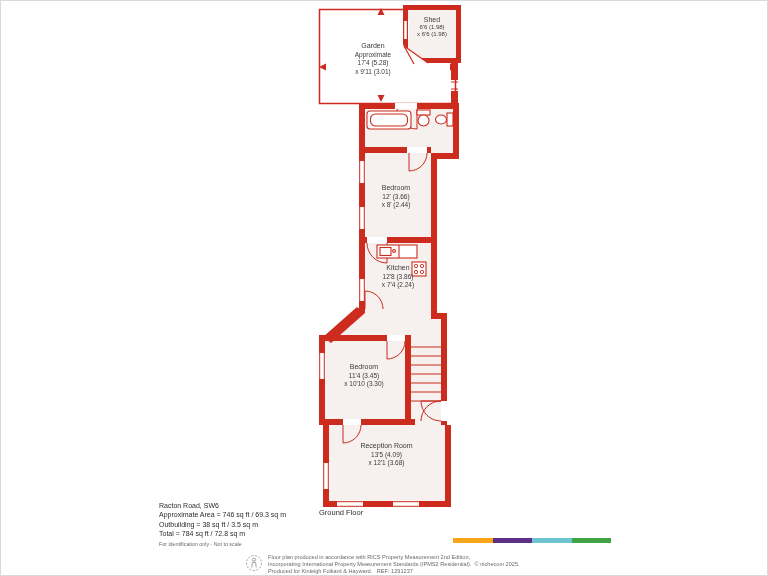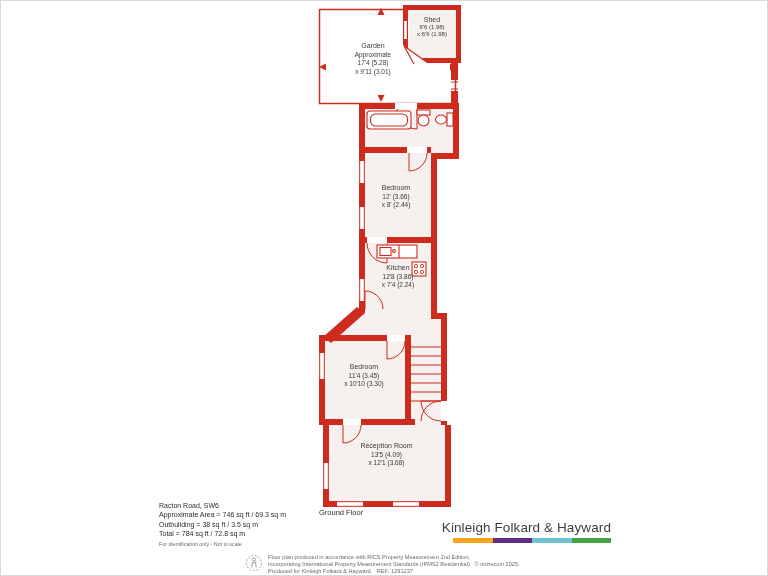--- a/index.html
+++ b/index.html
@@ -242,21 +242,20 @@
   <div class="plan-title">Ground Floor</div>
 
   <div class="summary">
     <div>Racton Road, SW6</div>
     <div>Approximate Area = 746 sq ft / 69.3 sq m</div>
     <div>Outbuilding = 38 sq ft / 3.5 sq m</div>
     <div>Total = 784 sq ft / 72.8 sq m</div>
     <div class="note">For identification only - Not to scale</div>
   </div>
 
-  <div class="brand">Kinleigh Folkard &amp; Hayward</div>
   <div class="stripe">
     <div class="seg" style="background: rgb(249, 165, 26);"></div>
     <div class="seg" style="background: rgb(92, 46, 134);"></div>
     <div class="seg" style="background: rgb(107, 196, 208);"></div>
     <div class="seg" style="background: rgb(65, 163, 68);"></div>
   </div>
 
   <svg class="niche-logo" viewBox="0 0 18 18">
     <circle cx="9" cy="9" r="7.5" fill="none" stroke="#8a8a8a" stroke-width="0.8" stroke-dasharray="2 1.6"></circle>
     <circle cx="9" cy="5.6" r="1.6" fill="none" stroke="#8a8a8a" stroke-width="0.8"></circle>

